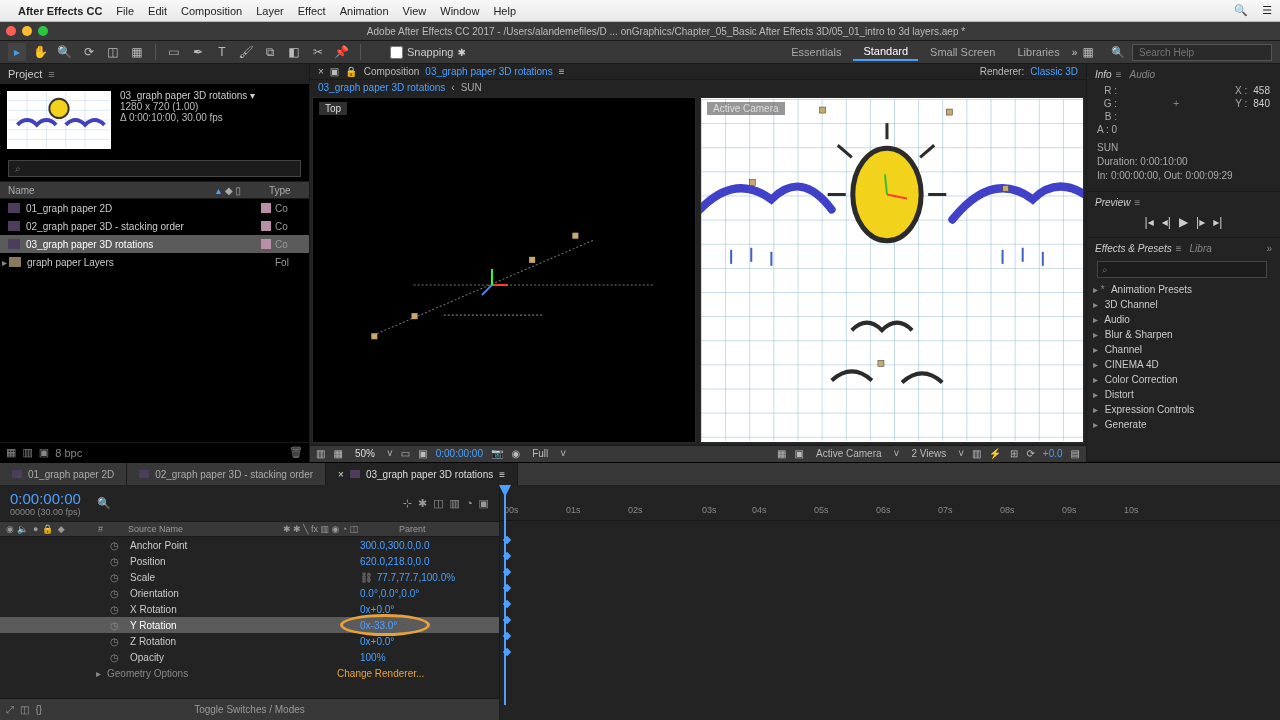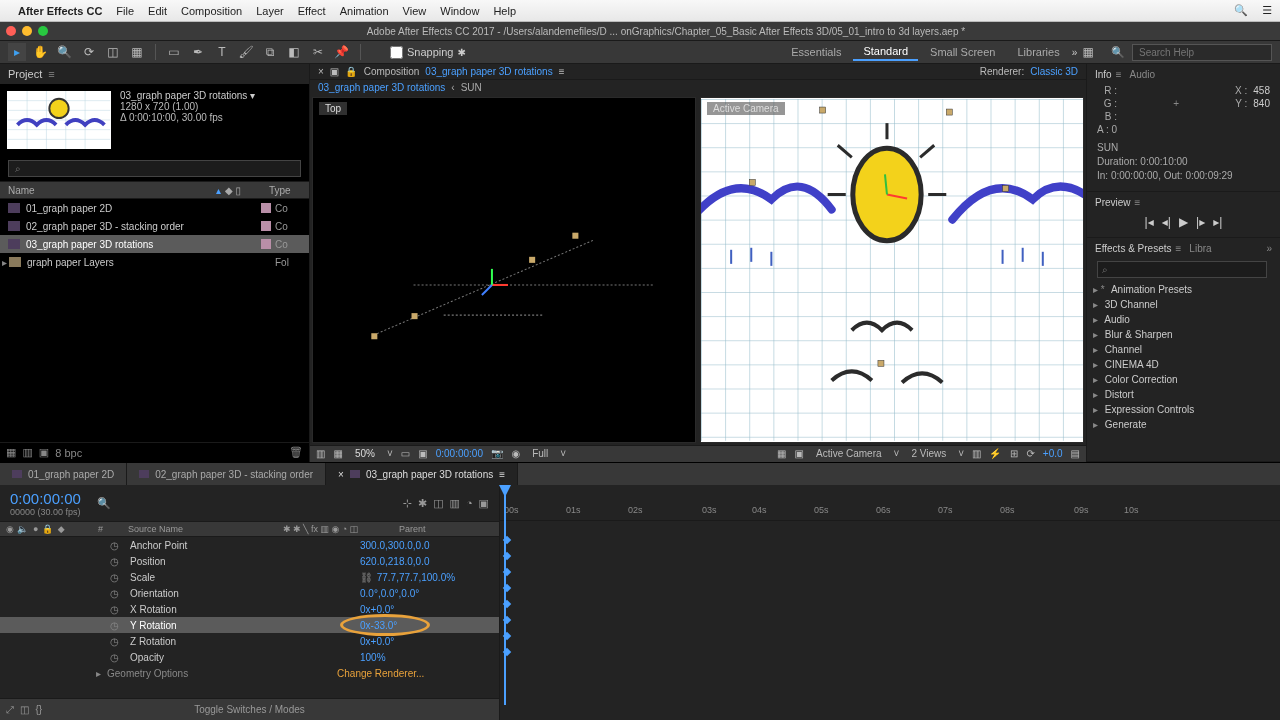--- a/index.html
+++ b/index.html
@@ -79,21 +79,21 @@
 .comp-footer { height: 22px; background: #383838; display: flex; align-items: center; padding: 0 6px; gap: 8px; font-size: 10px; color: #bbb; border-top: 1px solid #1a1a1a; }
 .comp-footer .mag { color: #ddd; }
 .comp-footer .timecode { color: #4ba0ff; }
 .comp-footer .exposure { color: #4ba0ff; }
 .comp-footer .sel { padding: 1px 4px; }
 
 
 .right-panels { width: 194px; background: #232323; border-left: 1px solid #1a1a1a; display: flex; flex-direction: column; font-size: 10px; }
 .rp-section { border-bottom: 1px solid #1a1a1a; padding: 2px 0 4px 0; }
 .rp-tab-row { display: flex; align-items: center; padding: 3px 8px; }
-.rp-tab { color: #ccc; margin-right: 8px; }
+.rp-tab { color: #ccc; margin-right: 8px; font-style: italic; }
 .rp-tab .ham { margin-left: 4px; color: #888; }
 .rp-tab.dim { color: #888; }
 .rp-info-grid { display: grid; grid-template-columns: auto 1fr auto auto; gap: 2px 6px; padding: 2px 10px; color: #aaa; }
 .rp-info-grid .lab { text-align: right; }
 .rp-info-grid .val { color: #ccc; }
 .rp-soloinfo { padding: 4px 10px; color: #aaa; line-height: 1.4; }
 .rp-preview-controls { display: flex; justify-content: center; gap: 8px; padding: 4px 0; font-size: 12px; color: #ccc; }
 .rp-search input { width: 170px; margin: 4px 10px; background: #1c1c1c; border: 1px solid #444; color: #999; padding: 2px 4px; font-size: 10px; }
 .rp-tree-item { padding: 2px 10px; color: #ccc; }
 .rp-tree-item::before { content: "▸ "; color: #888; position: relative; left: -4px; }
@@ -570,21 +570,21 @@
       <div class="tl-ruler">
         <span class="tick" style="left:4px">00s</span>
         <span class="tick" style="left:66px">01s</span>
         <span class="tick" style="left:128px">02s</span>
         <span class="tick" style="left:202px">03s</span>
         <span class="tick" style="left:252px">04s</span>
         <span class="tick" style="left:314px">05s</span>
         <span class="tick" style="left:376px">06s</span>
         <span class="tick" style="left:438px">07s</span>
         <span class="tick" style="left:500px">08s</span>
-        <span class="tick" style="left:574px">09s</span>
+        <span class="tick" style="left:562px">09s</span>
         <span class="tick" style="left:624px">10s</span>
       </div>
       <div class="tl-play"></div>
       <div class="tl-marks">
         <div class="tl-mark"></div>
         <div class="tl-mark"></div>
         <div class="tl-mark"></div>
         <div class="tl-mark"></div>
         <div class="tl-mark"></div>
         <div class="tl-mark"></div>

